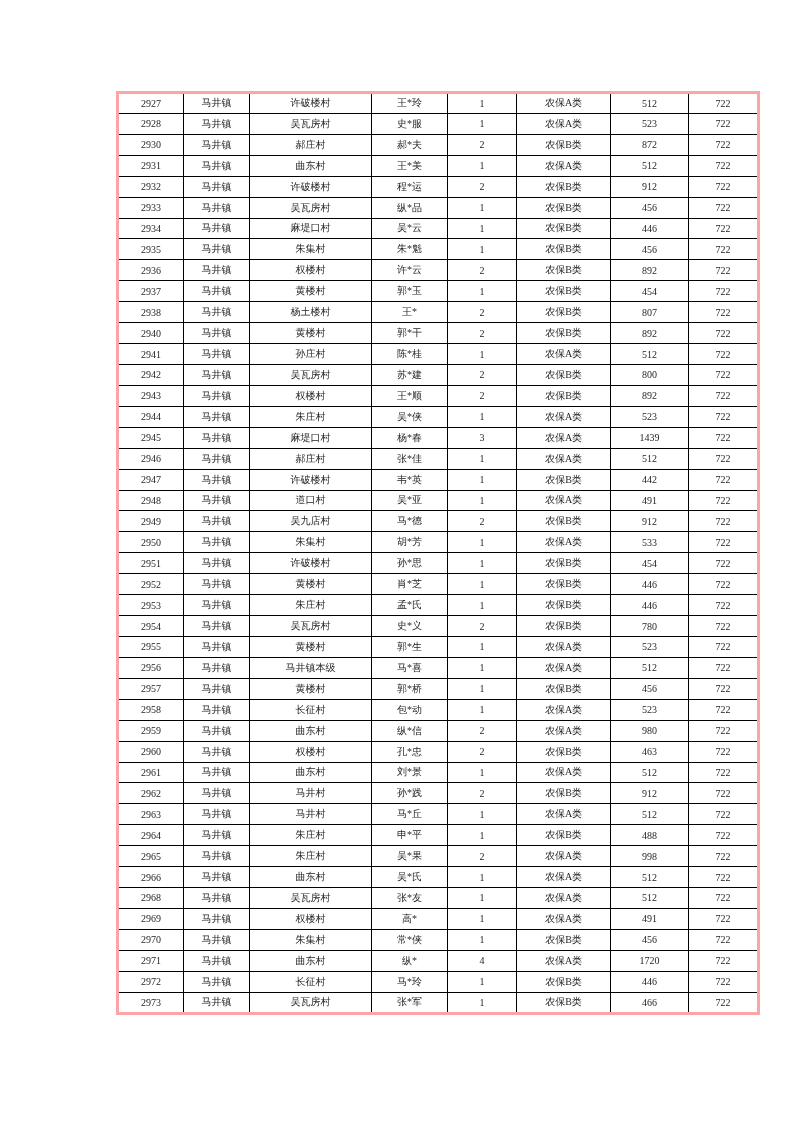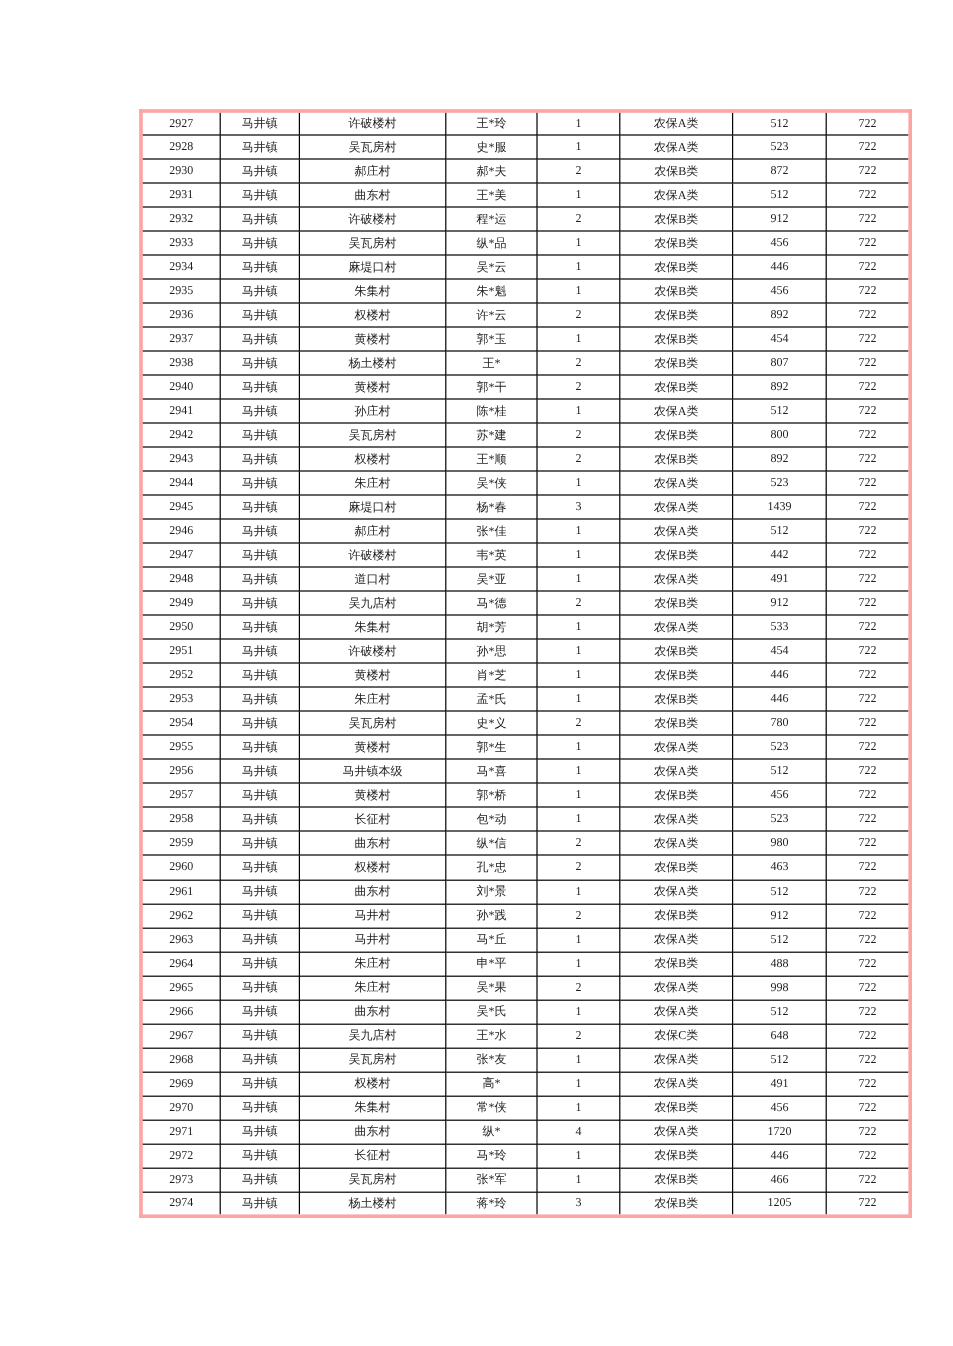--- a/index.html
+++ b/index.html
@@ -431,30 +431,20 @@
           <td>2966</td>
           <td>马井镇</td>
           <td>曲东村</td>
           <td>吴*氏</td>
           <td>1</td>
           <td>农保A类</td>
           <td>512</td>
           <td>722</td>
         </tr>
         <tr>
-          <td>2967</td>
-          <td>马井镇</td>
-          <td>吴九店村</td>
-          <td>王*水</td>
-          <td>2</td>
-          <td>农保C类</td>
-          <td>648</td>
-          <td>722</td>
-        </tr>
-        <tr>
           <td>2968</td>
           <td>马井镇</td>
           <td>吴瓦房村</td>
           <td>张*友</td>
           <td>1</td>
           <td>农保A类</td>
           <td>512</td>
           <td>722</td>
         </tr>
         <tr>
@@ -498,27 +488,17 @@
           <td>722</td>
         </tr>
         <tr>
           <td>2973</td>
           <td>马井镇</td>
           <td>吴瓦房村</td>
           <td>张*军</td>
           <td>1</td>
           <td>农保B类</td>
           <td>466</td>
-          <td>722</td>
-        </tr>
-        <tr>
-          <td>2974</td>
-          <td>马井镇</td>
-          <td>杨土楼村</td>
-          <td>蒋*玲</td>
-          <td>3</td>
-          <td>农保B类</td>
-          <td>1205</td>
           <td>722</td>
         </tr>
       </tbody>
   </table>
 </div>
 
 </body></html>

